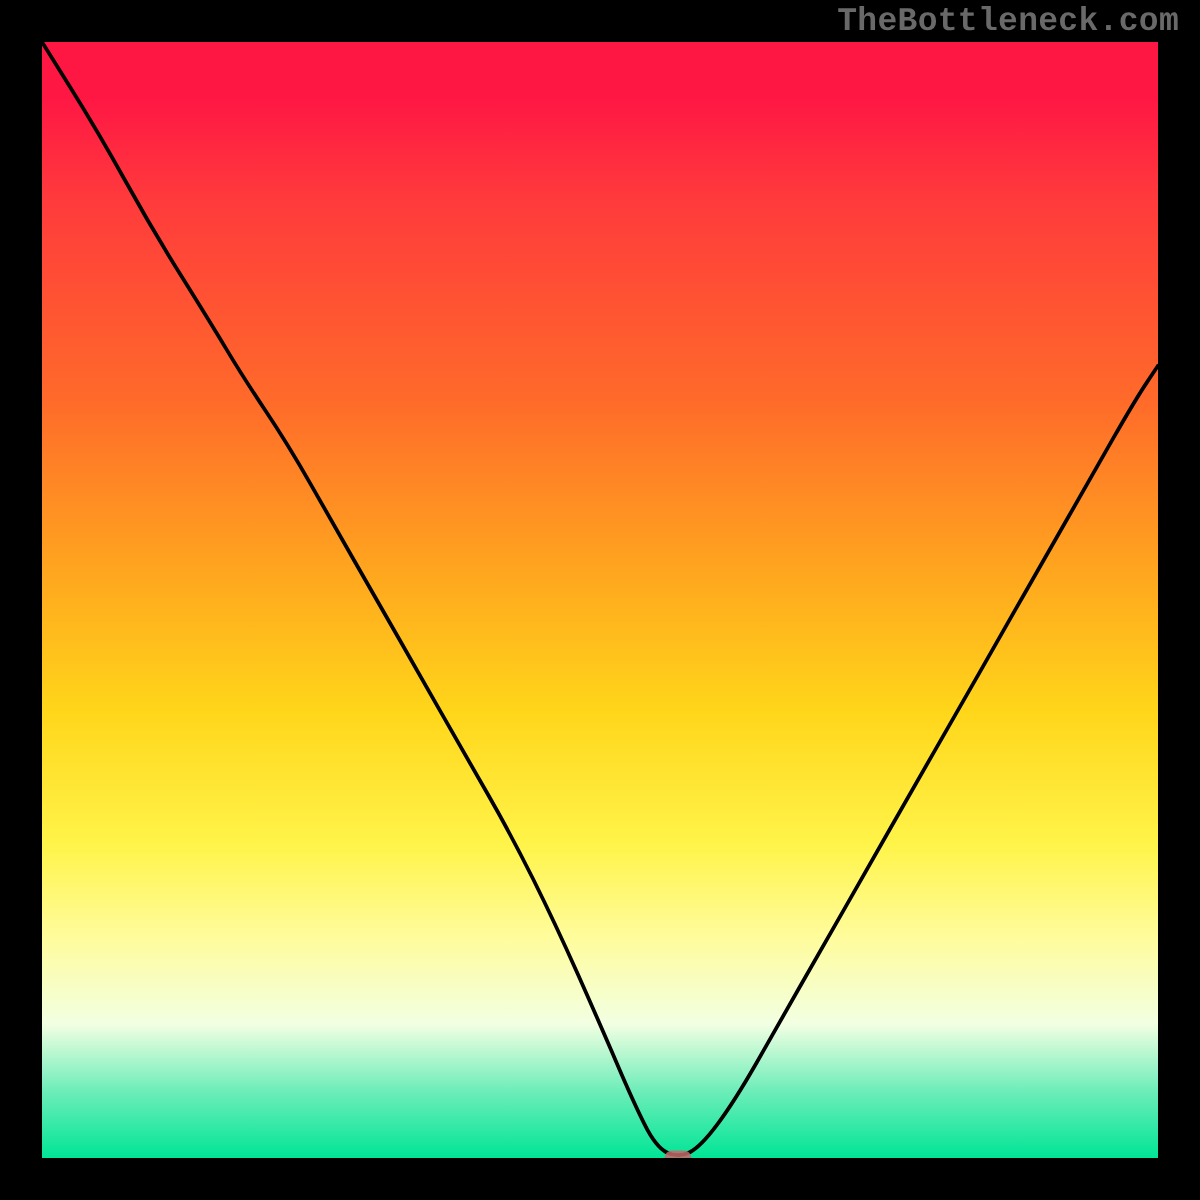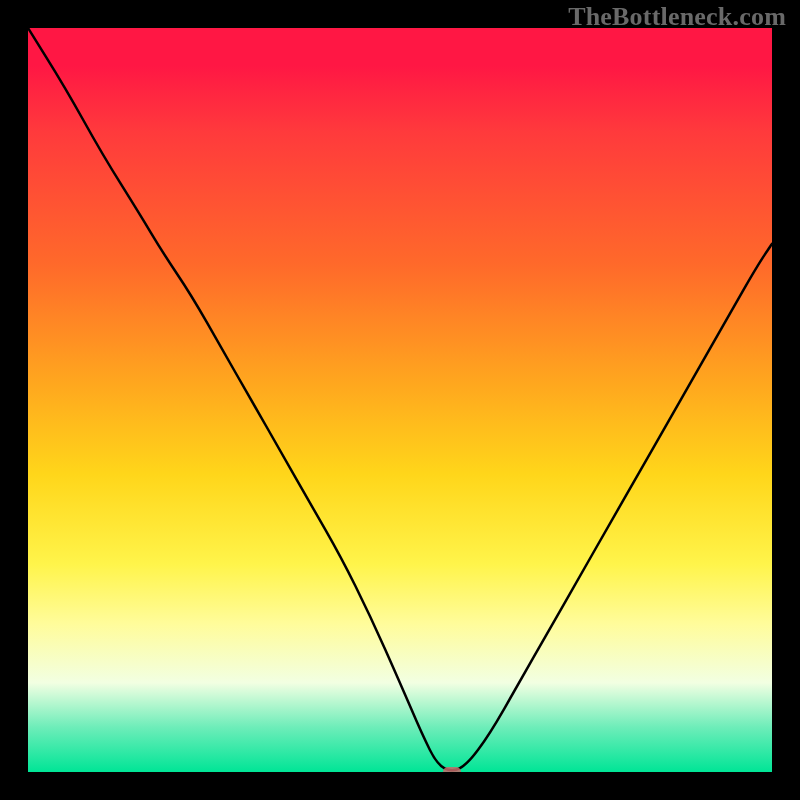--- a/index.html
+++ b/index.html
@@ -58,22 +58,22 @@
     width: 18px;
     height: 10px;
     border-radius: 5px;
     background: rgba(198, 106, 106, 0.85);
     transform: translate(-50%, -50%);
   }
   .watermark {
     position: absolute;
     top: 2px;
     right: 14px;
-    font-family: Liberation Serif, serif;
-    font-size: 26px;
+    font-family: Liberation Mono, monospace;
+    font-size: 22px;
     font-weight: 600;
     color: #696969;
     letter-spacing: 0.2px;
   }
 </style>
 </head>
 <body>
 
 <div class="stage">
   <div class="watermark">TheBottleneck.com</div>

